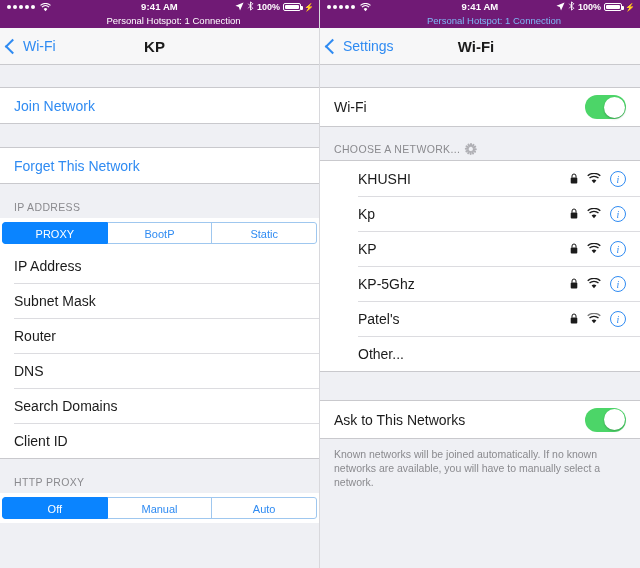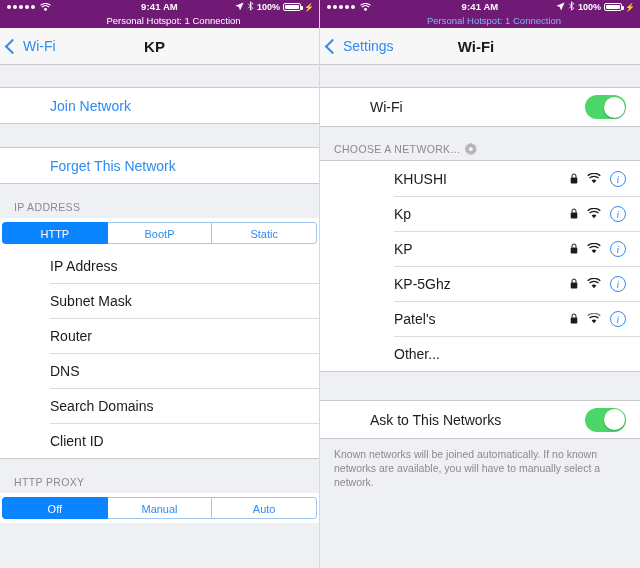--- a/index.html
+++ b/index.html
@@ -144,21 +144,20 @@
   .content {
     height: 504px;
     overflow: hidden;
     background: #eff0f4;
   }
   .gap { background: #eff0f4; }
   .group {
     background: #ffffff;
     border-top: 1px solid #c9c9cd;
     border-bottom: 1px solid #c9c9cd;
-    padding-left: 36px;
   }
   .row {
     height: 35px;
     display: flex;
     align-items: center;
     padding: 0 14px;
     background: #ffffff;
     box-sizing: border-box;
     position: relative;
     font-size: 14px;
@@ -348,21 +347,21 @@
       <div class="group">
         <div class="row link">
           <span>Forget This Network</span>
         </div>
       </div>
 
       <div class="section-hdr" style="height:34px;padding-bottom:5px">IP ADDRESS</div>
 
       <div class="segwrap">
         <div class="seg">
-          <div class="active">HTTP</div>
+          <div class="active">PROXY</div>
           <div>BootP</div>
           <div>Static</div>
         </div>
       </div>
 
       <div class="group" style="border-top:none">
         <div class="row">
           <span>IP Address</span>
         </div>
         <div class="row">

